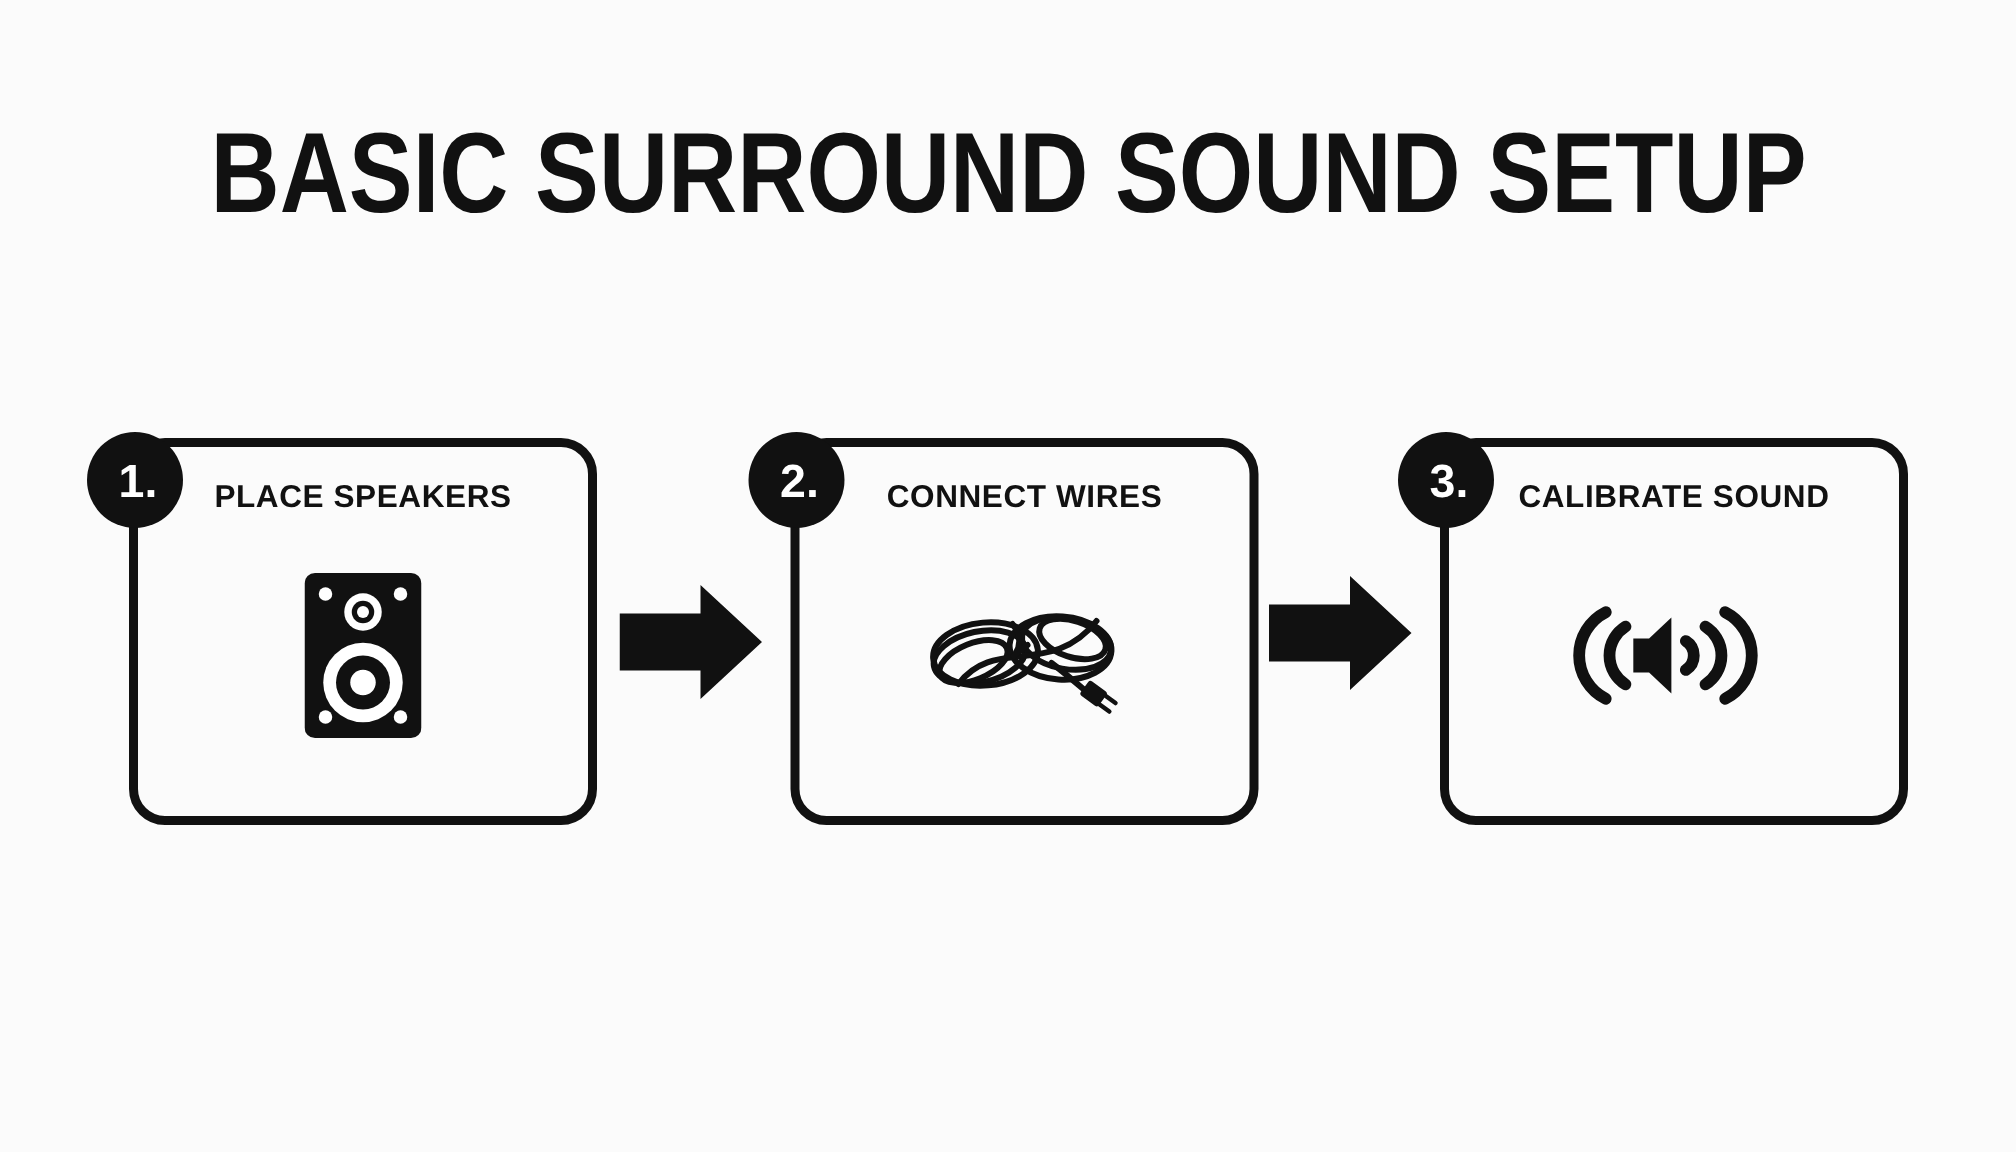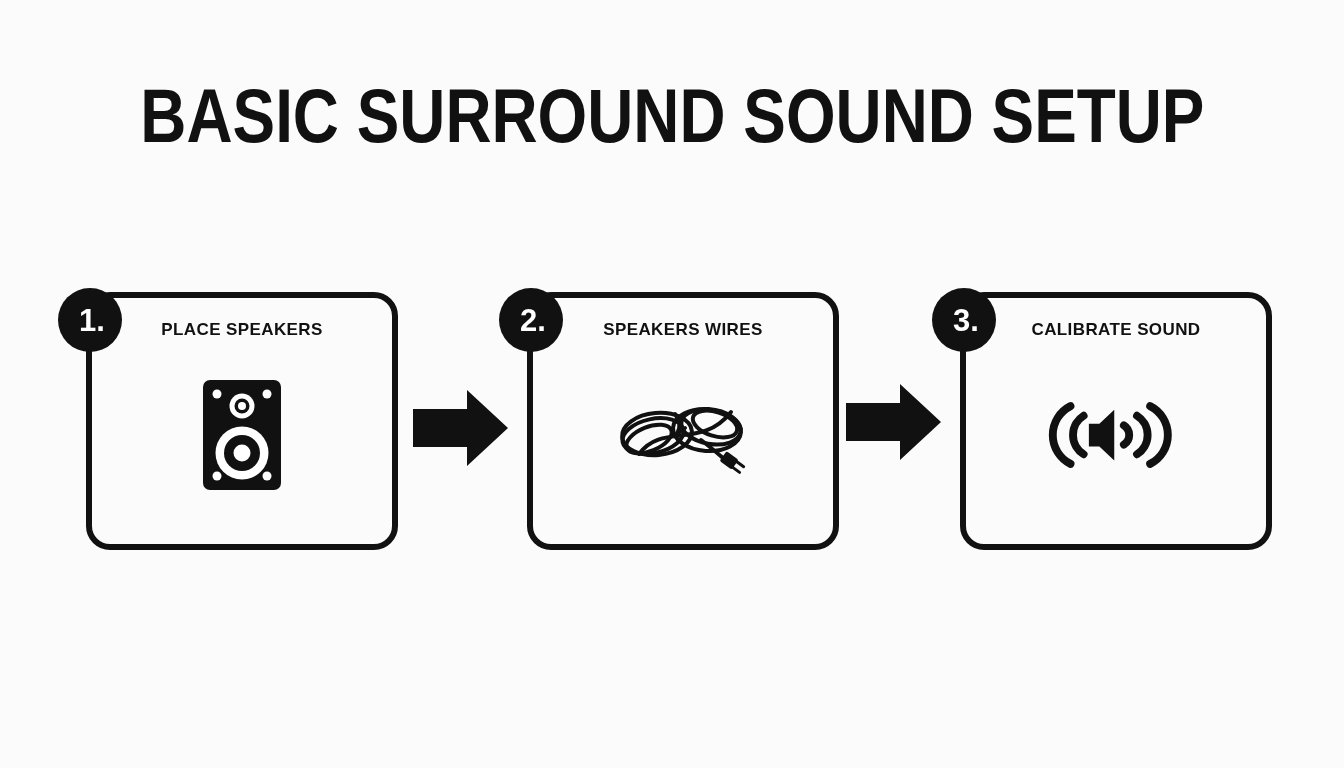--- a/index.html
+++ b/index.html
@@ -65,21 +65,21 @@
   .badge span{
     color:var(--badge-text);
     font-size:31px;
     font-weight:700;
     line-height:1;
     transform:translateX(2px);
   }
 
   .card-label{
     margin-top:22px;
-    font-size:17px;
+    font-size:21px;
     font-weight:700;
     letter-spacing:.4px;
     color:var(--ink);
     white-space:nowrap;
   }
 
   .icon-wrap{
     flex:1;
     display:flex;
     align-items:center;
@@ -133,21 +133,21 @@
   <div class="arrow pos-1">
     <svg viewBox="0 0 97 80" aria-hidden="true">
       <polygon points="0,21 54,21 54,2 95,40 54,78 54,59 0,59" fill="currentColor"></polygon>
     </svg>
   </div>
 
   <div class="card pos-2">
     <div class="badge">
       <span>2.</span>
     </div>
-    <div class="card-label">SPEAKERS WIRES</div>
+    <div class="card-label">CONNECT WIRES</div>
     <div class="icon-wrap">
       <svg width="156" height="102" viewBox="0 0 156 102" fill="none" aria-hidden="true">
         <g stroke="currentColor" stroke-width="4" stroke-linecap="round">
           <ellipse cx="48" cy="52" rx="31" ry="17" transform="rotate(-12 48 52)"></ellipse>
           <ellipse cx="44" cy="55" rx="24" ry="12" transform="rotate(-22 44 55)"></ellipse>
           <ellipse cx="52" cy="50" rx="35" ry="21" transform="rotate(-5 52 50)"></ellipse>
           <ellipse cx="106" cy="43" rx="30" ry="17" transform="rotate(10 106 43)"></ellipse>
           <ellipse cx="110" cy="40" rx="23" ry="12" transform="rotate(18 110 40)"></ellipse>
           <ellipse cx="102" cy="46" rx="34" ry="21" transform="rotate(4 102 46)"></ellipse>
           <path d="M34,70 C58,38 96,66 126,28"></path>

